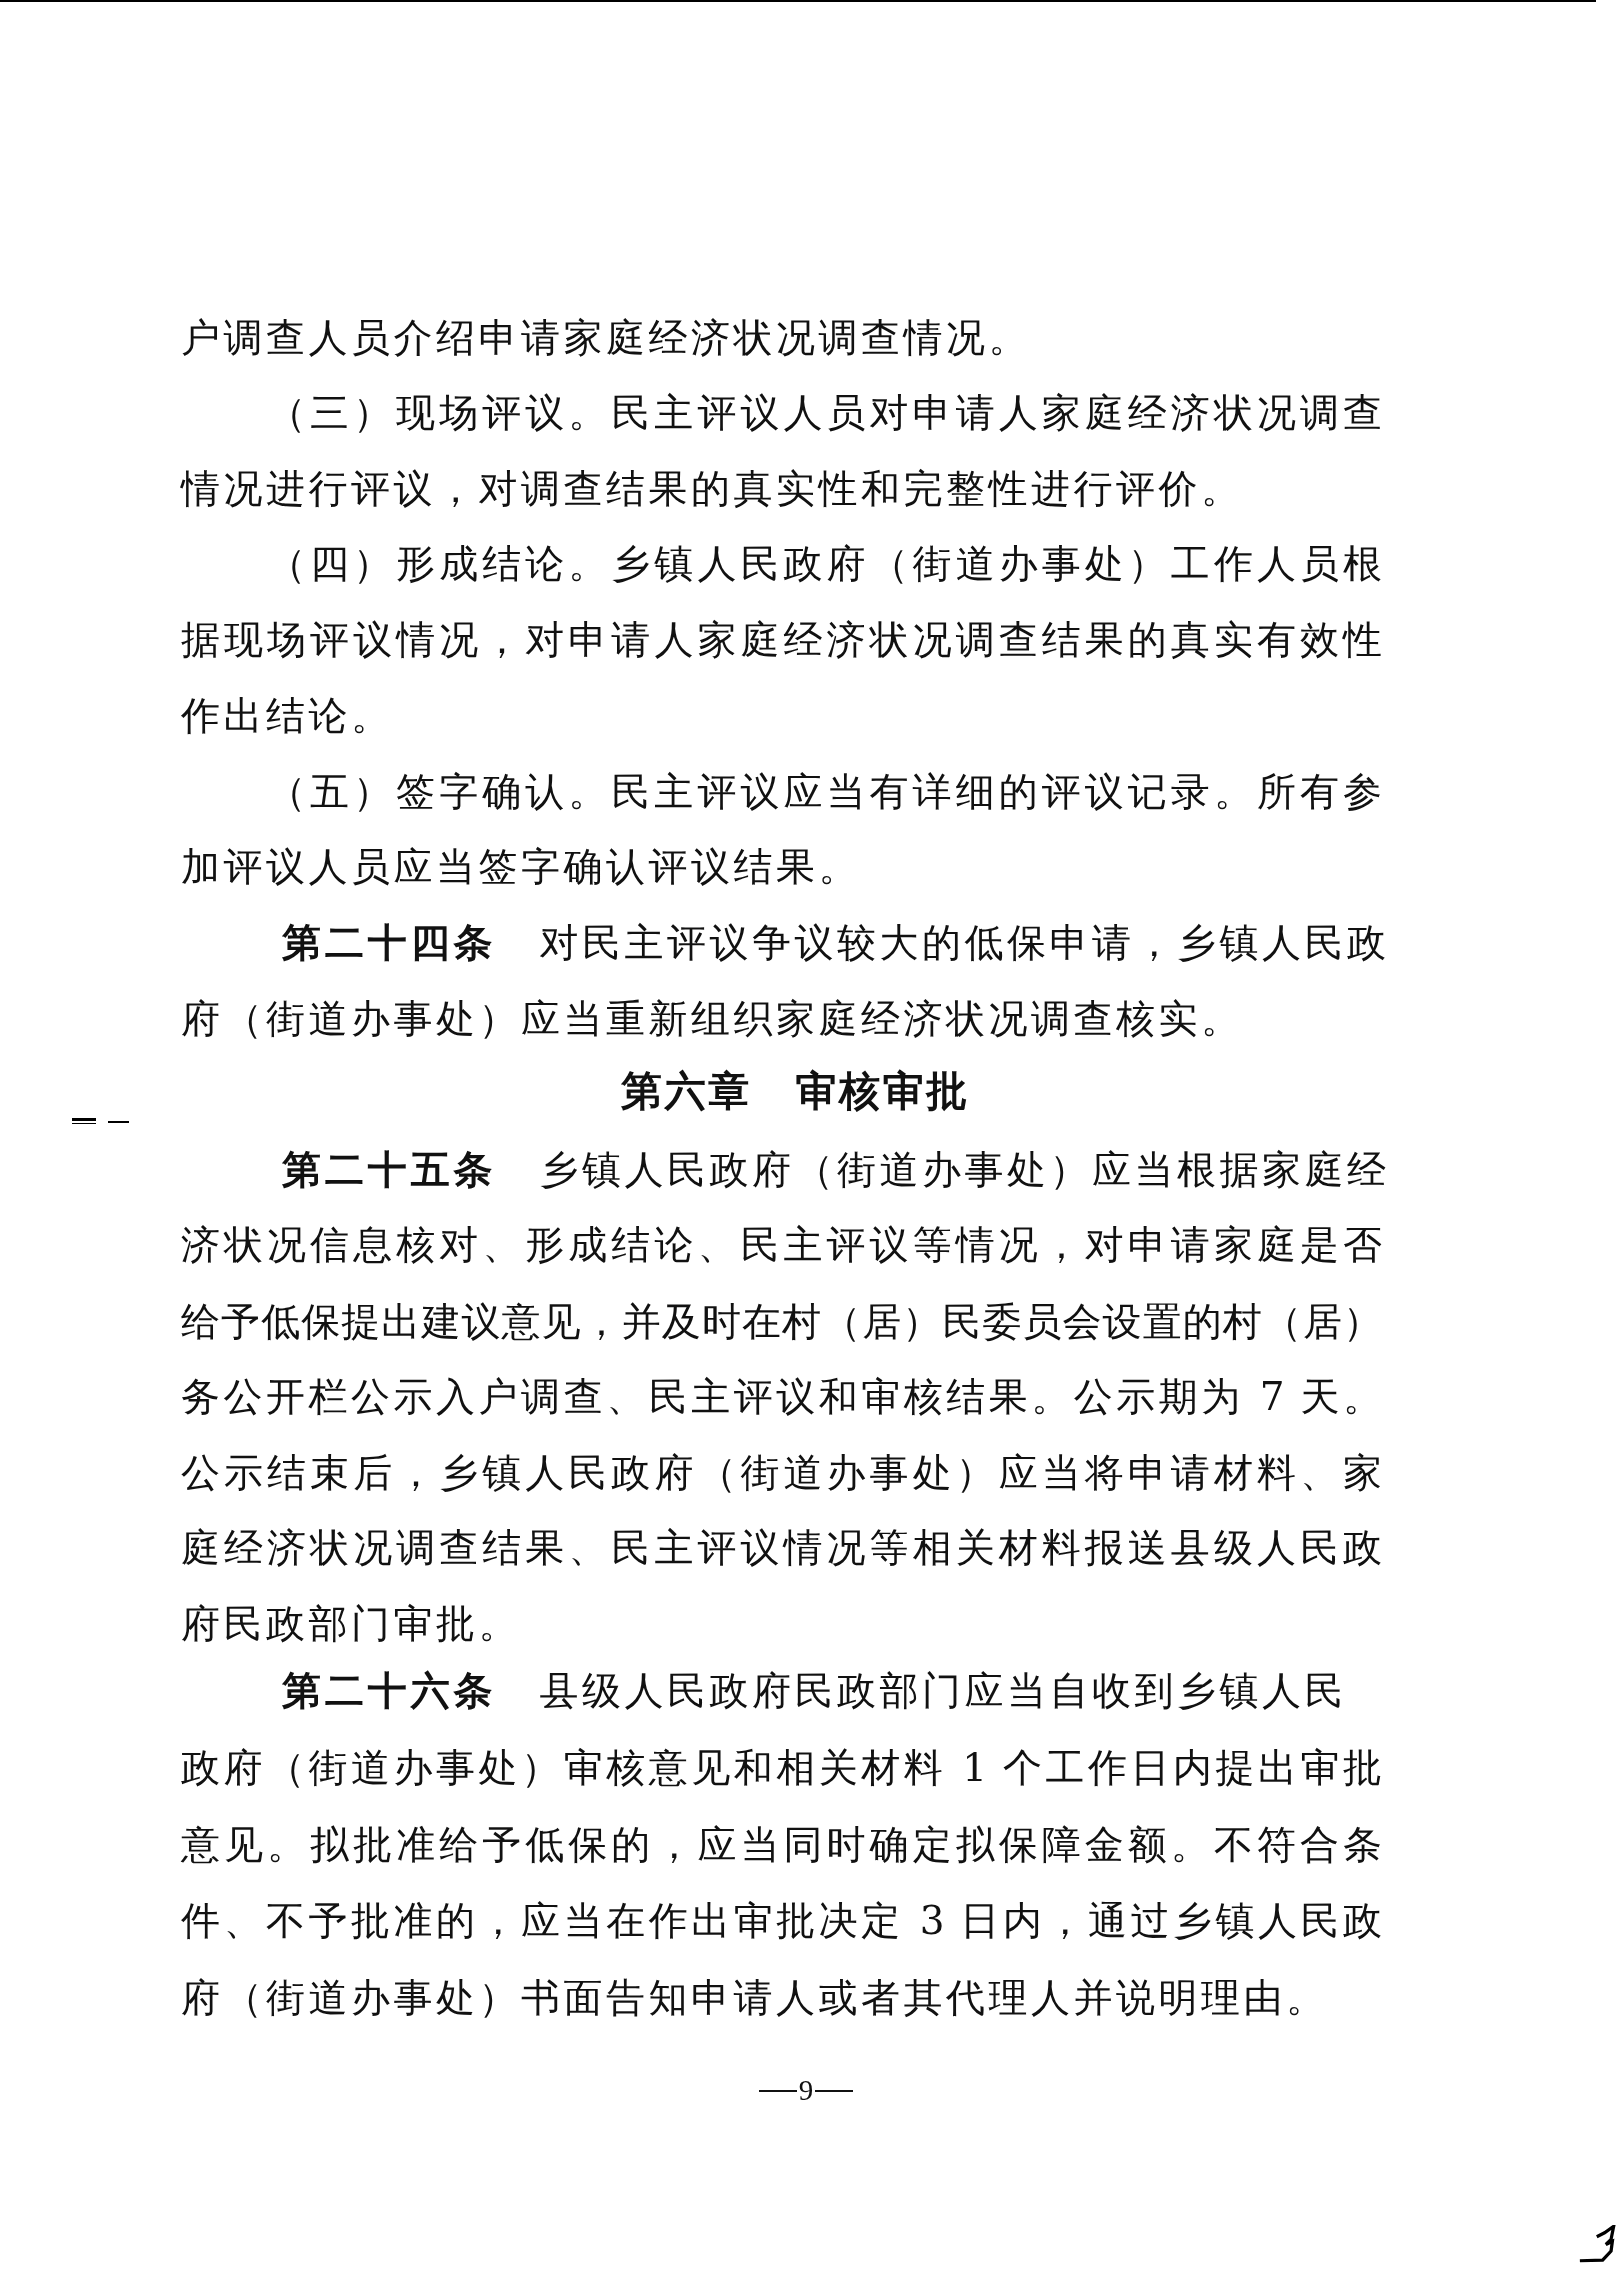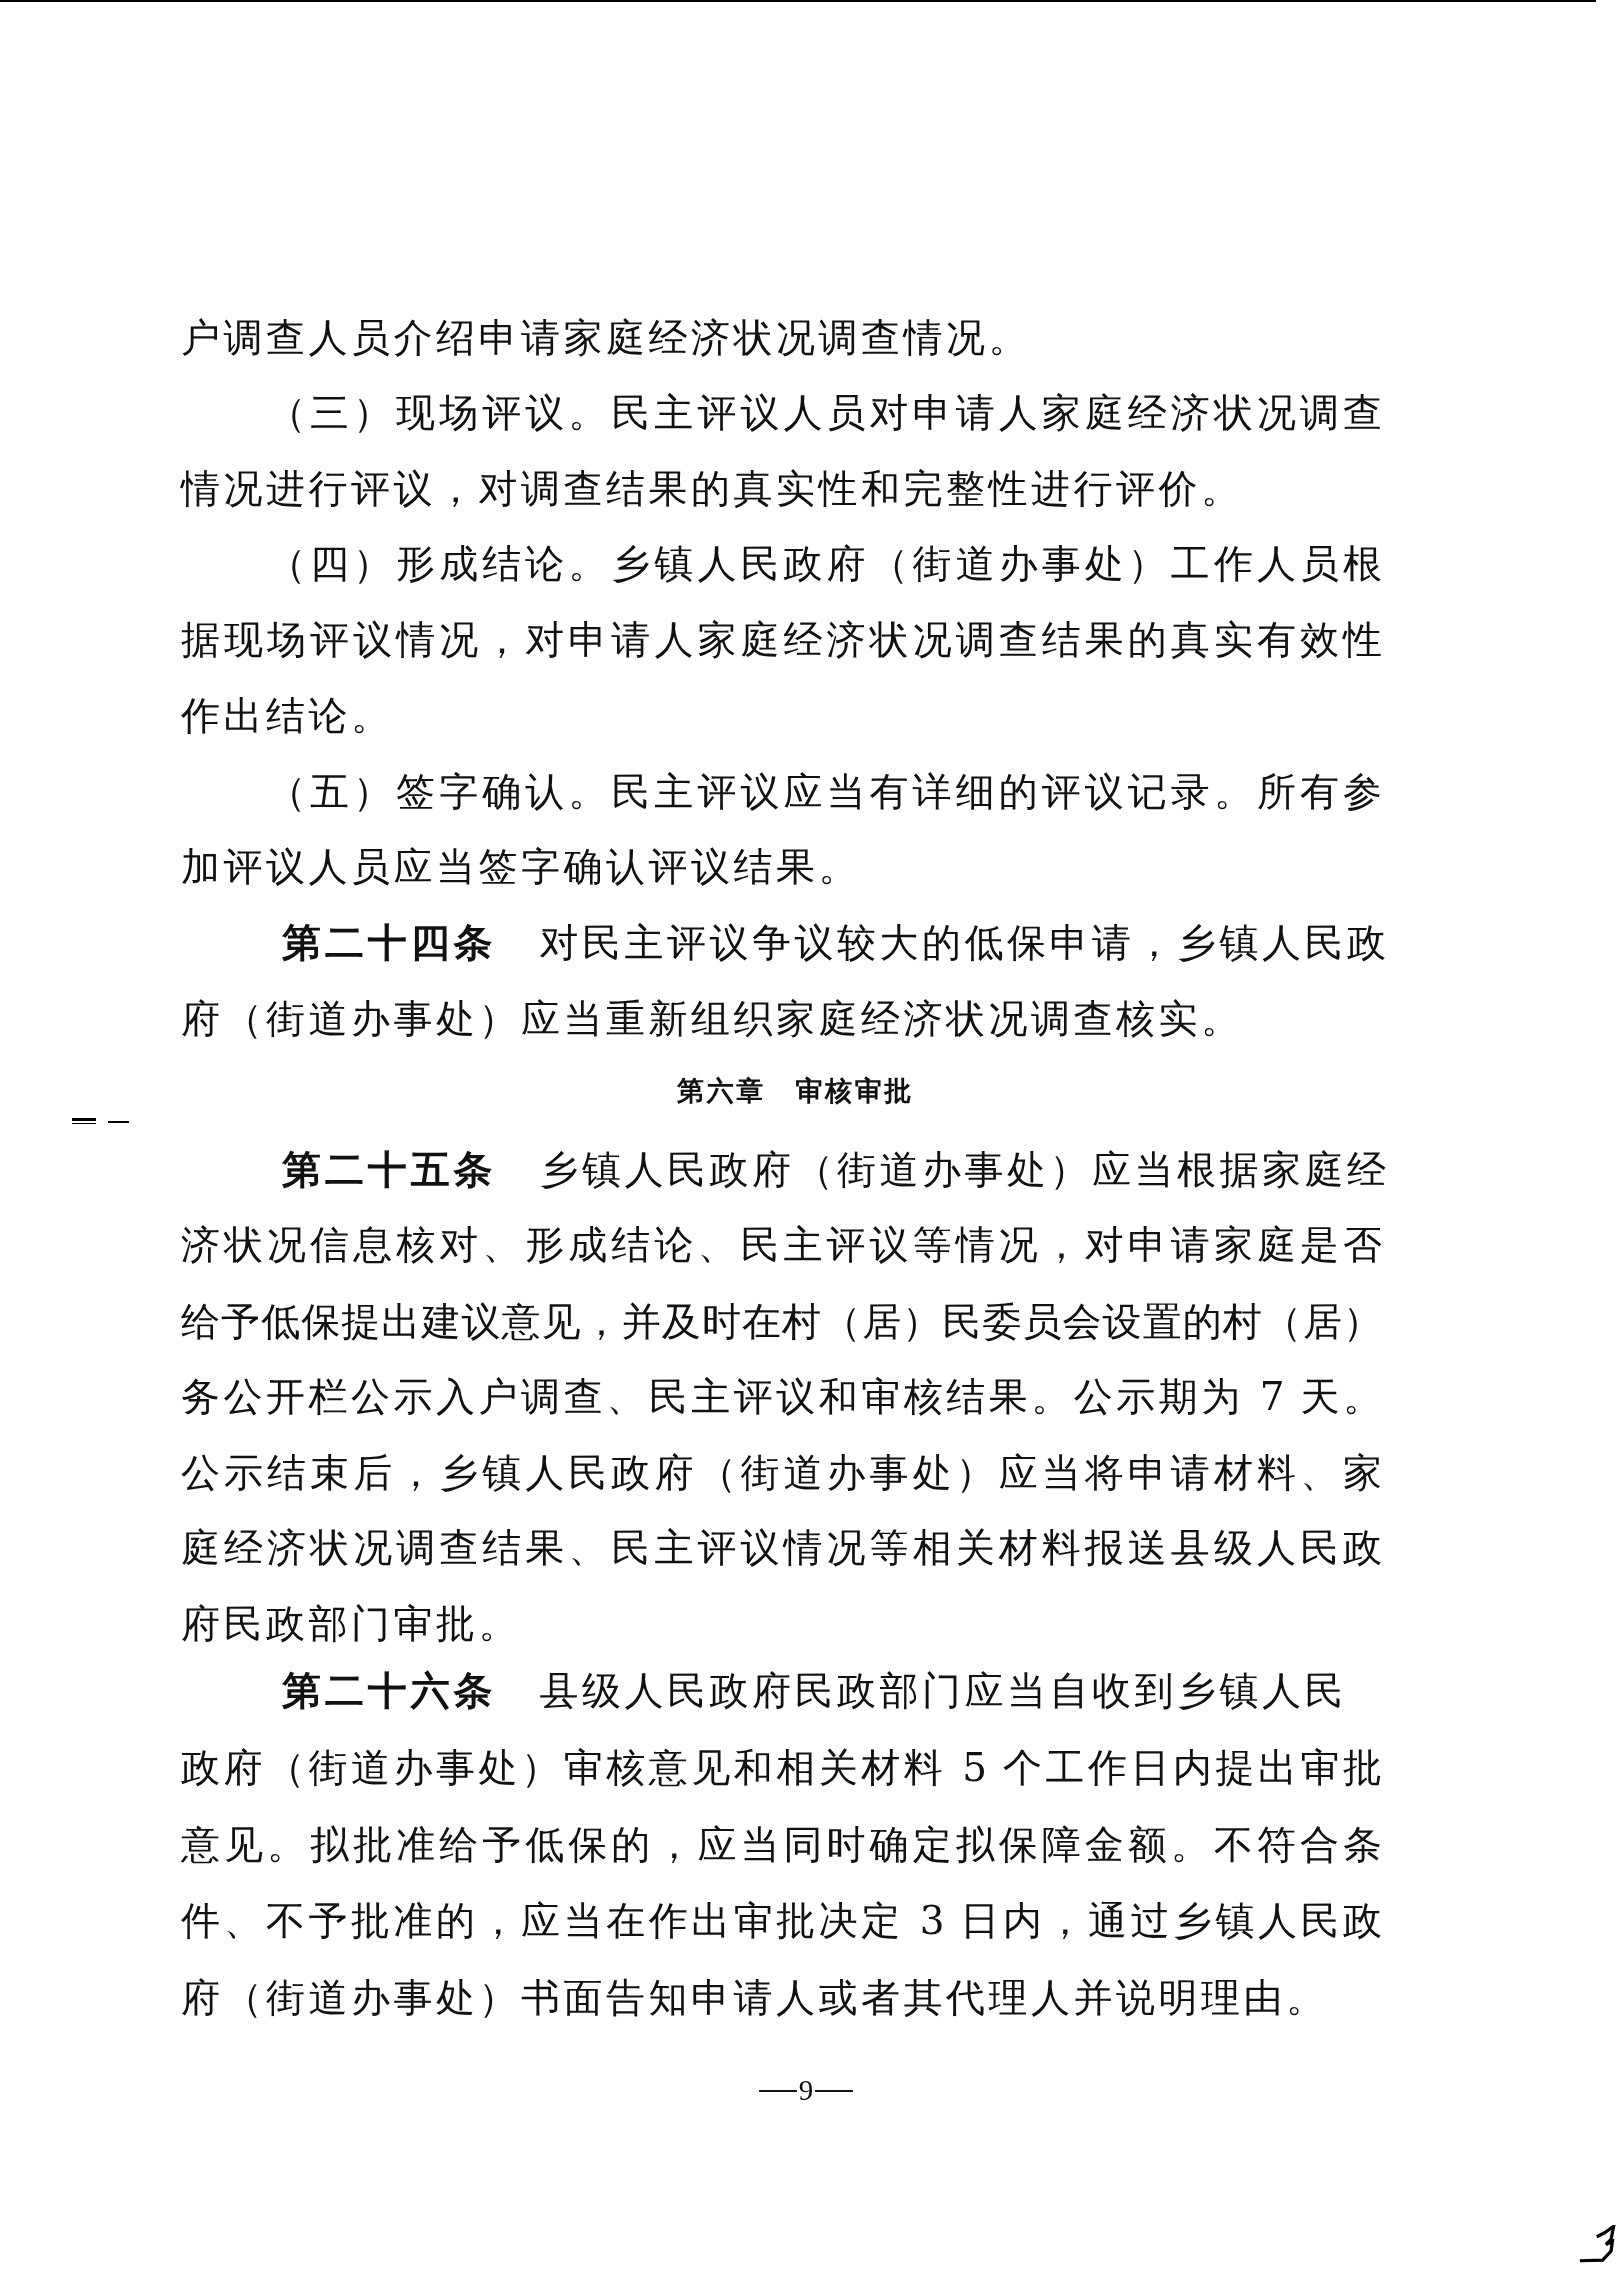--- a/index.html
+++ b/index.html
@@ -6,21 +6,21 @@
   body { width: 1620px; height: 2273px; position: relative; overflow: hidden;
          font-family: "DejaVu Serif", "Liberation Serif", serif; color: #111111; }
   .top-rule { position: absolute; left: 0; top: 0; width: 1596px; height: 2px; background: #000; }
   .line { position: absolute; left: 181px; width: 1201px; height: 46px; line-height: 46px;
           font-size: 39px; white-space: nowrap; }
   .full { text-align: justify; text-align-last: justify; }
   .short { letter-spacing: 3.5px; }
   .indent { padding-left: 86px; box-sizing: border-box; }
   .article-label { font-family: "DejaVu Sans", "Liberation Sans", sans-serif; font-weight: bold; letter-spacing: 3.9px; margin-right: 43px; margin-left: 15px; }
   .chapter { position: absolute; left: 195px; width: 1201px; height: 46px; line-height: 46px; text-align: center;
-             font-family: "DejaVu Sans", "Liberation Sans", sans-serif; font-weight: bold; font-size: 27px; letter-spacing: 2.6px; white-space: pre; }
+             font-family: "DejaVu Sans", "Liberation Sans", sans-serif; font-weight: bold; font-size: 41px; letter-spacing: 2.6px; white-space: pre; }
   .page-num { position: absolute; left: 757px; top: 2071px; width: 98px; height: 39px; display: flex; align-items: center; justify-content: center; font-size: 29px; font-family: "Liberation Serif", serif; }
   .page-num .dash { display: inline-block; width: 38px; height: 2px; background: #111; }
   .page-num .num { padding: 0 1.3px; }
   .margin-mark { position: absolute; left: 72px; top: 1118px; width: 59px; height: 6.6px; }
   .margin-mark .a { position: absolute; left: 0; top: 0; width: 23.6px; height: 2.6px; background: #000; }
   .margin-mark .b { position: absolute; left: 0; top: 4.6px; width: 23.6px; height: 1.3px; background: #000; }
   .margin-mark .c { position: absolute; left: 36px; top: 2.6px; width: 21px; height: 2px; background: #000; }
   .corner-mark { position: absolute; left: 1573px; top: 2225px; width: 43px; height: 39px; }
 </style>
 </head>
@@ -57,21 +57,21 @@
   <div class="line full" style="top:1222px">济状况信息核对、形成结论、民主评议等情况，对申请家庭是否</div>
   <div class="line full" style="top:1299px">给予低保提出建议意见，并及时在村（居）民委员会设置的村（居）</div>
   <div class="line full" style="top:1374px">务公开栏公示入户调查、民主评议和审核结果。公示期为 7 天。</div>
   <div class="line full" style="top:1450px">公示结束后，乡镇人民政府（街道办事处）应当将申请材料、家</div>
   <div class="line full" style="top:1525px">庭经济状况调查结果、民主评议情况等相关材料报送县级人民政</div>
   <div class="line short" style="top:1601px">府民政部门审批。</div>
 
   <div class="line indent" style="top:1668px">
     <span class="article-label">第二十六条</span><span class="short">县级人民政府民政部门应当自收到乡镇人民</span>
   </div>
-  <div class="line full" style="top:1745px">政府（街道办事处）审核意见和相关材料 5 个工作日内提出审批</div>
+  <div class="line full" style="top:1745px">政府（街道办事处）审核意见和相关材料 1 个工作日内提出审批</div>
   <div class="line full" style="top:1822px">意见。拟批准给予低保的，应当同时确定拟保障金额。不符合条</div>
   <div class="line full" style="top:1898px">件、不予批准的，应当在作出审批决定 3 日内，通过乡镇人民政</div>
   <div class="line short" style="top:1975px">府（街道办事处）书面告知申请人或者其代理人并说明理由。</div>
 </div>
 
 <div class="page-num">
   <span class="dash"></span>
   <span class="num">9</span>
   <span class="dash"></span>
 </div>

